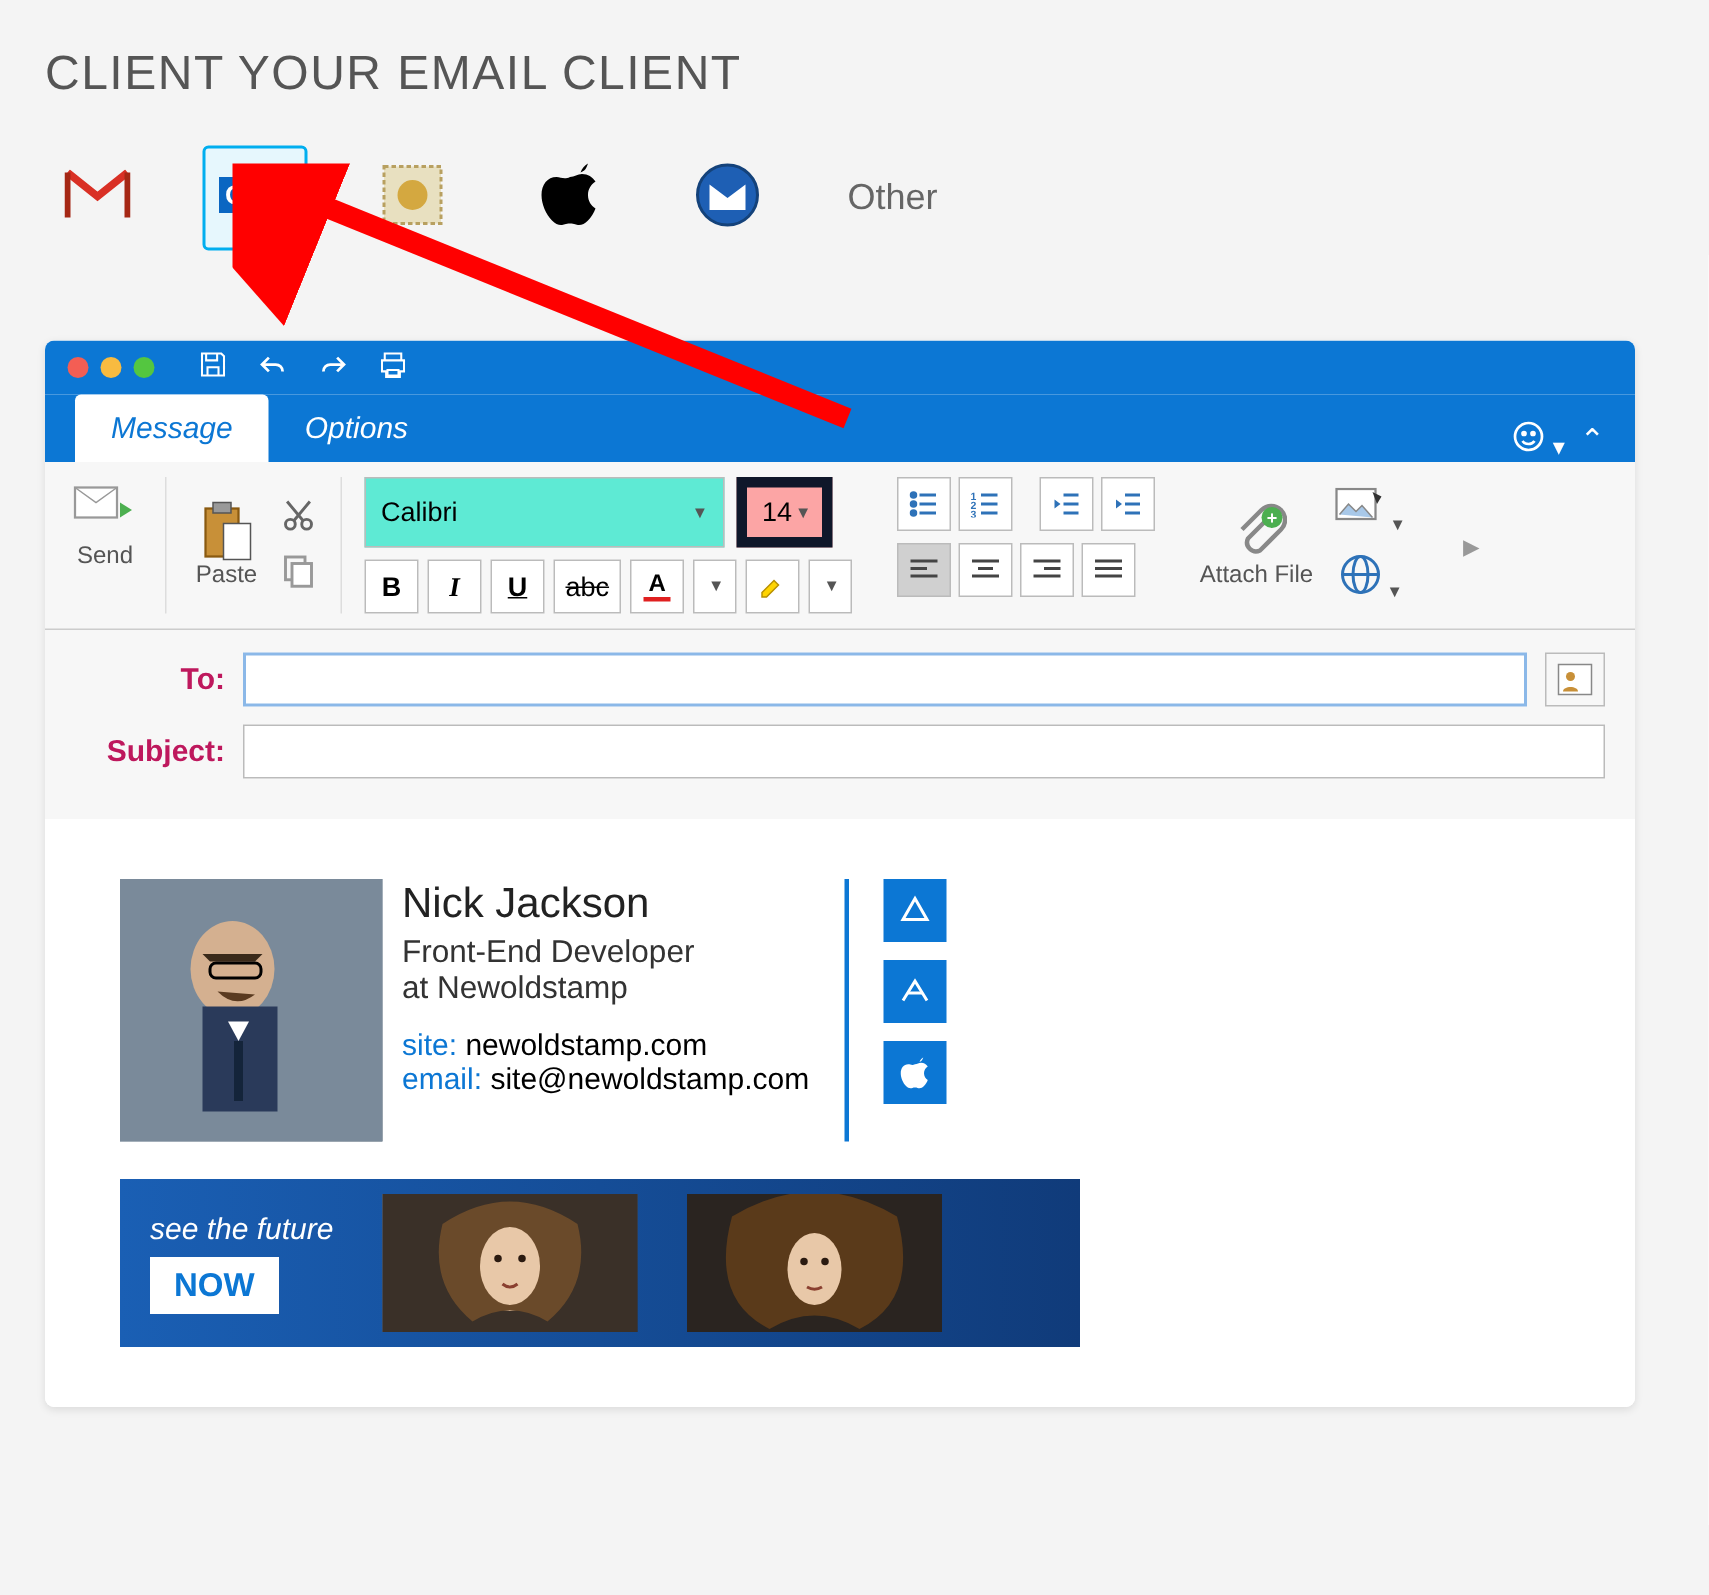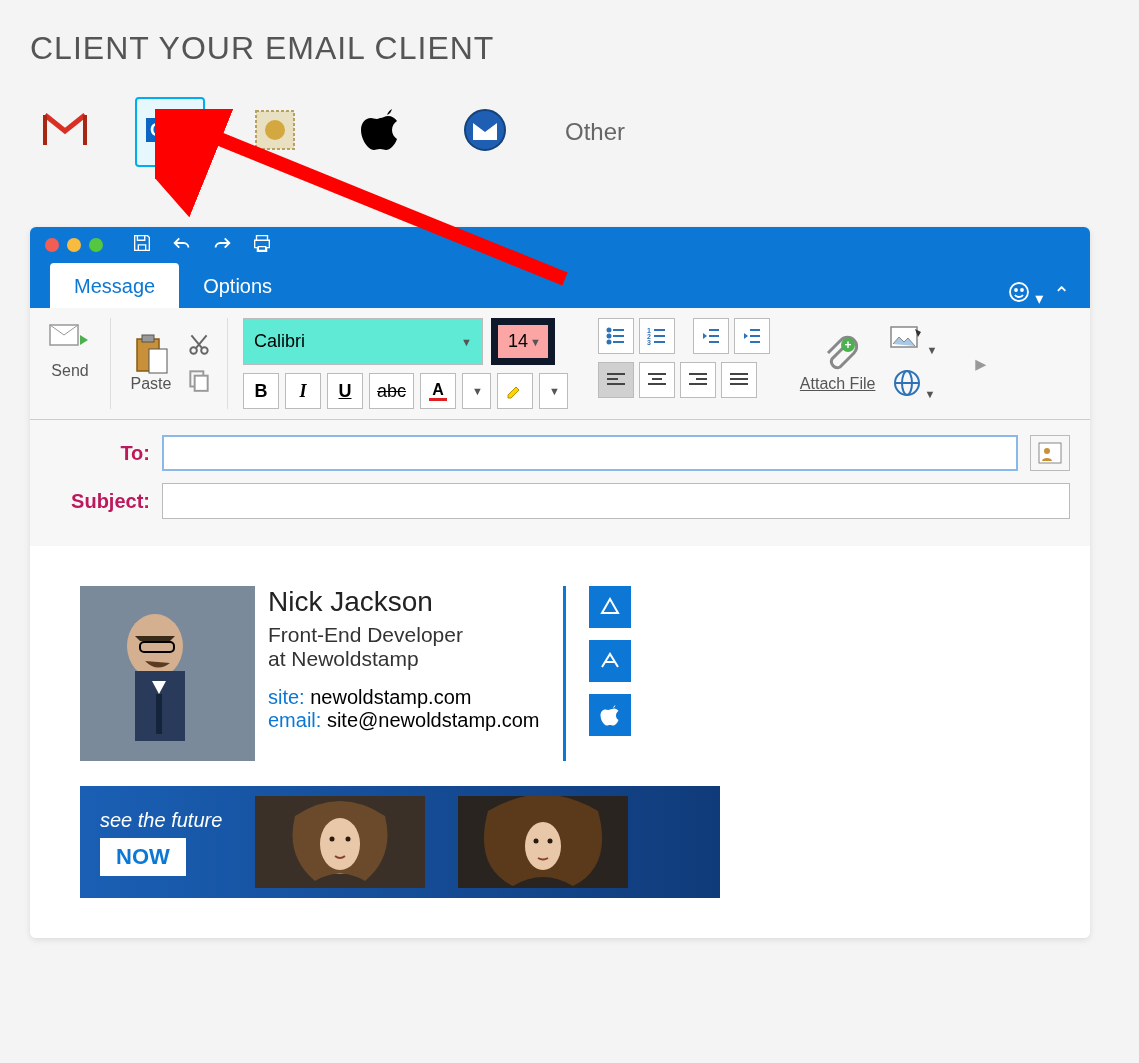--- a/index.html
+++ b/index.html
@@ -10,21 +10,21 @@
 .client-item.selected { border: 2px solid #00aeef; background: #e6f7fd; }
 .other-text { font-size: 24px; color: #666; margin-left: 10px; cursor: pointer; }
 .outlook-window { background: #fff; border-radius: 6px; overflow: hidden; box-shadow: 0 2px 6px rgba(0,0,0,0.1); width: 1060px; }
 .title-bar { background: #0c77d4; height: 36px; display: flex; align-items: center; padding: 0 15px; gap: 8px; }
 .traffic { display: flex; gap: 8px; margin-right: 20px; }
 .traffic span { width: 14px; height: 14px; border-radius: 50%; }
 .tr-red { background: #f35e54; } .tr-yellow { background: #f8bb40; } .tr-green { background: #54c640; }
 .title-icons { display: flex; gap: 18px; color: #fff; }
 .title-icons svg { width: 22px; height: 22px; fill: #fff; }
 .menu-bar { background: #0c77d4; display: flex; align-items: flex-end; padding-left: 20px; height: 45px; justify-content: space-between; padding-right: 20px; }
-.menu-left { display: flex; align-items: center; }
+.menu-left { display: flex; align-items: center; font-style: italic; }
 .tab { padding: 12px 24px 10px; font-size: 20px; color: #fff; cursor: pointer; }
 .tab.active { background: #fff; color: #0c77d4; border-radius: 4px 4px 0 0; }
 .menu-right { display: flex; align-items: center; gap: 10px; color: #fff; }
 .ribbon { background: #f7f7f7; border-bottom: 1px solid #ccc; padding: 10px 15px; display: flex; align-items: stretch; gap: 15px; position: relative; }
 .ribbon-group { display: flex; flex-direction: column; align-items: center; gap: 4px; border-right: 1px solid #ddd; padding-right: 15px; }
 .ribbon-group:last-child { border-right: none; }
 .rb-icon-big { width: 50px; height: 40px; display: flex; align-items: center; justify-content: center; }
 .rb-label { font-size: 16px; color: #555; }
 .paste-col { display: flex; flex-direction: column; gap: 6px; }
 .font-row { display: flex; gap: 8px; margin-bottom: 8px; }
@@ -312,21 +312,21 @@
 
     <div class="ribbon-group" style="flex-direction:row;gap:15px;border-right:none;">
       <div style="display:flex;flex-direction:column;align-items:center;">
         <div class="rb-icon-big">
           <svg width="40" height="40" viewBox="0 0 40 40">
                 <path d="M28 10l-14 14a6 6 0 008 8l14-14a9 9 0 00-13-13L10 18" fill="none" stroke="#888" stroke-width="3"></path>
                 <circle cx="30" cy="10" r="7" fill="#4caf50"></circle>
                 <text x="30" y="14" text-anchor="middle" fill="#fff" font-size="12" font-weight="bold">+</text>
               </svg>
         </div>
-        <span class="rb-label" style="text-align:center;line-height:1.1;text-decoration:underline;">Attach File</span>
+        <span class="rb-label" style="text-align:center;line-height:1.1;">Attach File</span>
       </div>
       <div class="attach-stack">
         <span><svg width="34" height="28" viewBox="0 0 34 28">
                 <rect x="1" y="1" width="26" height="20" fill="#fff" stroke="#888" stroke-width="1.5"></rect>
                 <path d="M3 18l6-7 5 5 4-4 7 8" fill="#a8c8e8" stroke="#888"></path>
                 <path d="M25 3l6 3-3 5" fill="#333"></path>
               </svg><span class="caret">▼</span></span>
         <span><svg width="30" height="30" viewBox="0 0 30 30">
                 <circle cx="15" cy="15" r="12" fill="none" stroke="#2e72b8" stroke-width="2"></circle>
                 <ellipse cx="15" cy="15" rx="5" ry="12" fill="none" stroke="#2e72b8" stroke-width="2"></ellipse>

